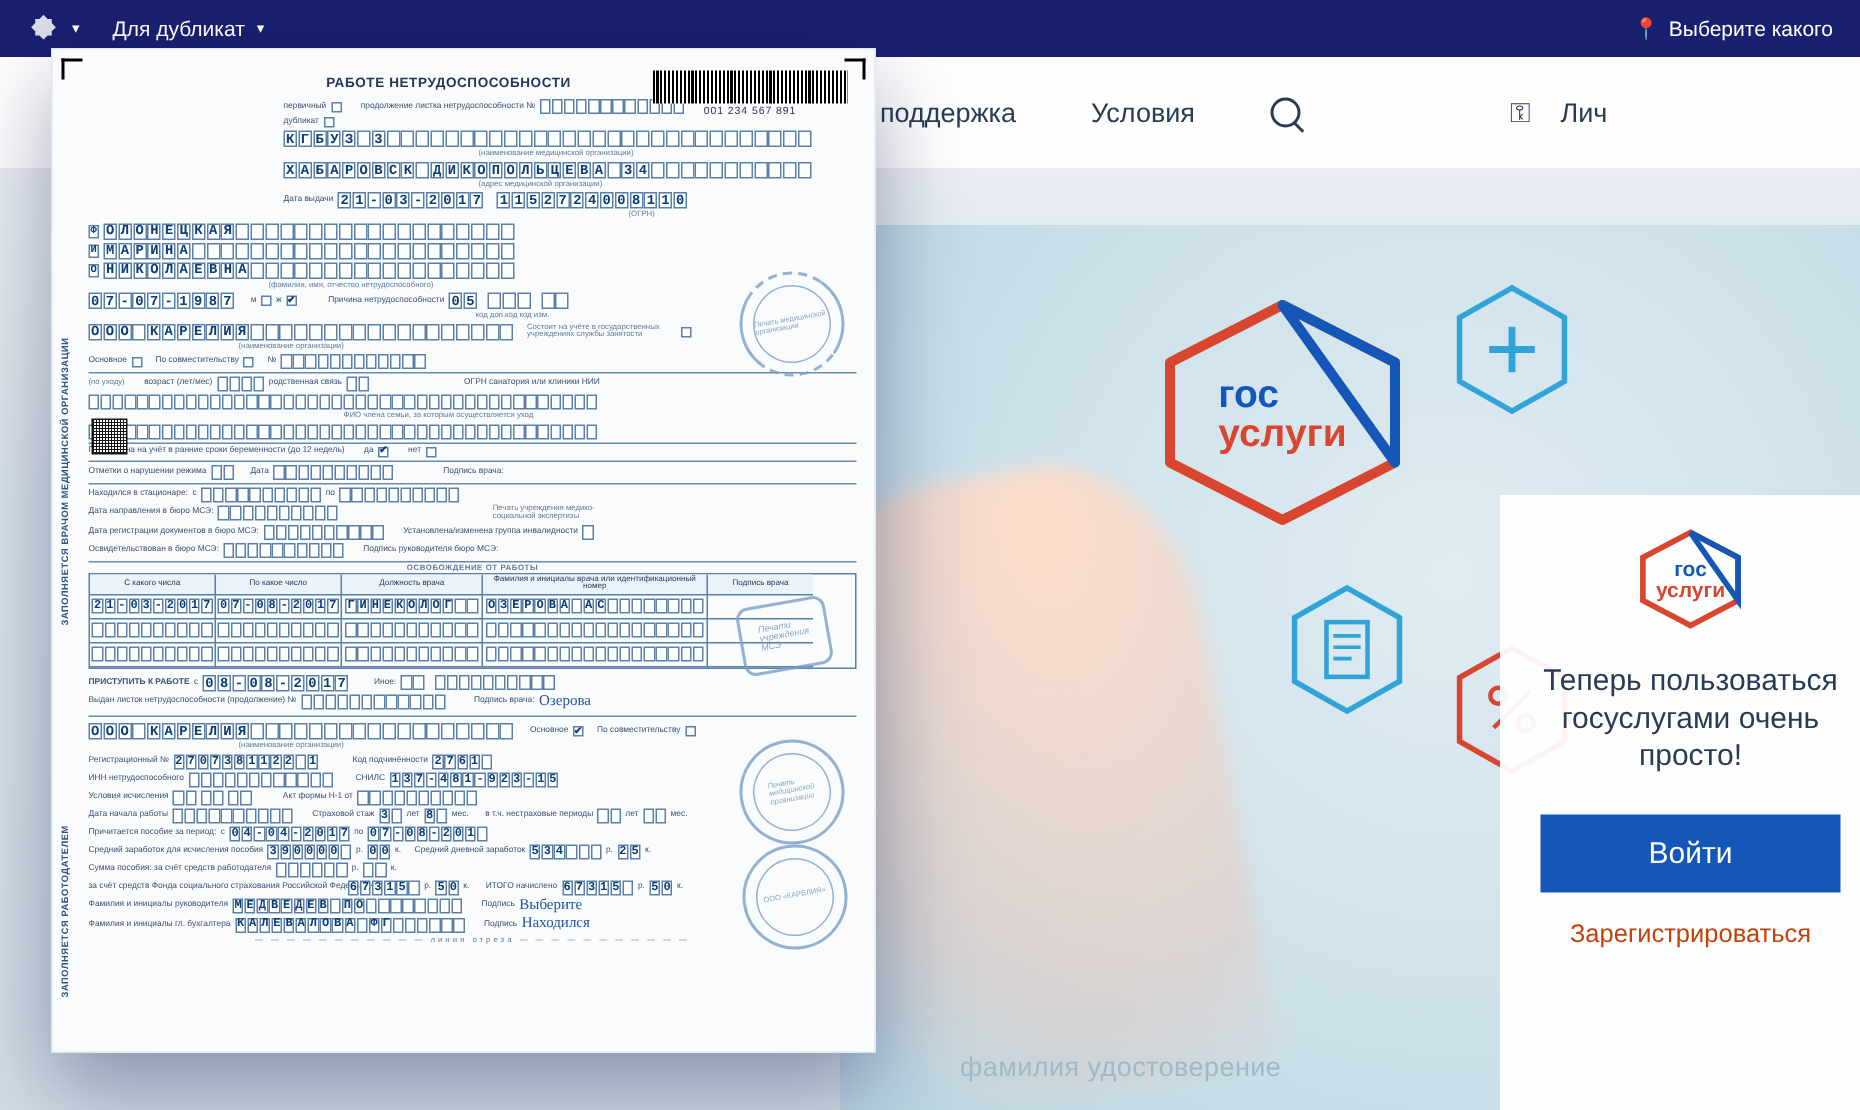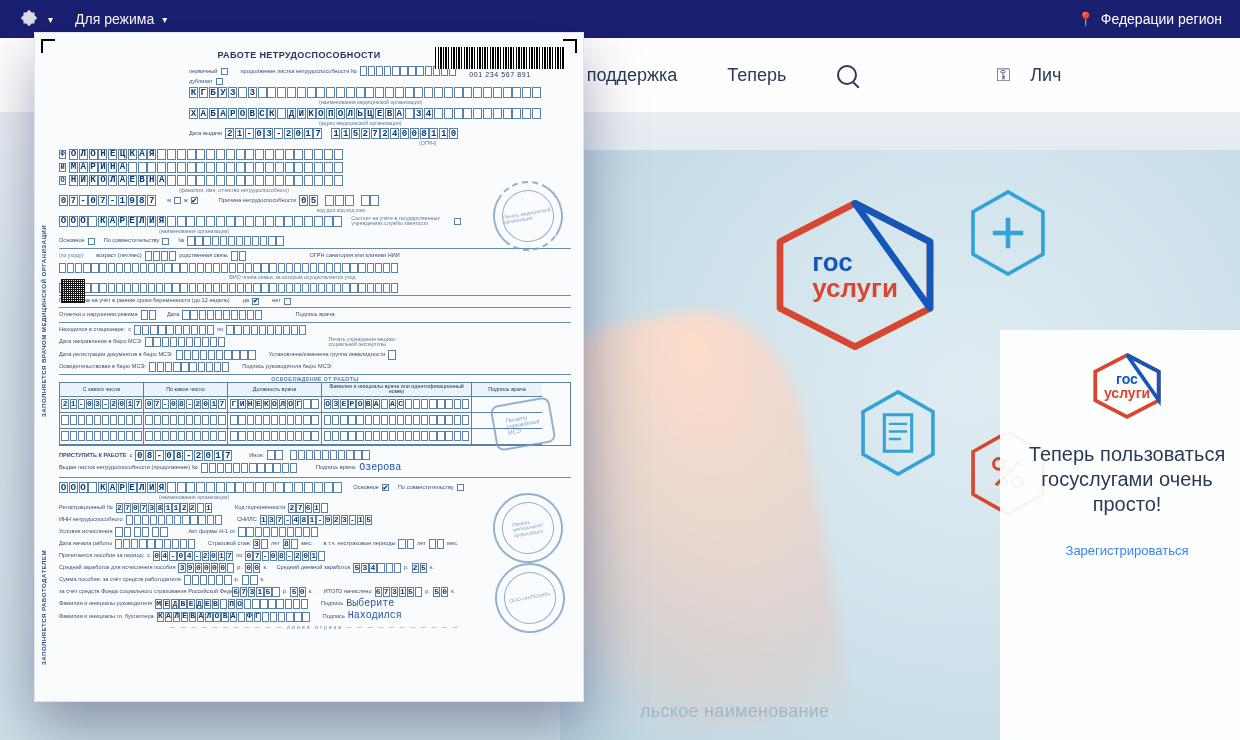--- a/index.html
+++ b/index.html
@@ -35,21 +35,21 @@
   .logo-hex .t1 { color: #1457b8; }
   .logo-hex .t2 { color: #d8462f; }
 
   .finger { position: absolute; top: 170px; left: -60px; width: 320px; height: 420px; background: radial-gradient(ellipse at 70% 10%, rgba(255,220,200,0.95), rgba(230,200,190,0.5) 60%, transparent 80%); border-radius: 50% 30% 0 0; filter: blur(6px); transform: rotate(-10deg); }
 
   .right-panel { position: absolute; top: 180px; right: 0; width: 240px; height: 420px; background: rgba(255,255,255,0.94); padding: 22px 0 0 14px; display:flex; flex-direction:column; align-items:center; overflow:hidden; }
   .right-panel .mini-logo { width: 76px; height: 68px; margin-bottom: 14px; position:relative; }
   .right-panel .mini-logo svg{width:100%;height:100%;}
   .right-panel .slogan { font-size: 20px; color: #2a3b55; text-align: center; line-height: 1.25; margin-bottom: 26px; }
   .right-panel .login-btn { width: 200px; height: 52px; background: #1457b8; color: #fff; font-size: 20px; display:flex; align-items:center; justify-content:center; margin-bottom: 18px; cursor:pointer; }
-  .right-panel .register { font-size: 13px; color: #3b82f6; cursor:pointer; }
+  .right-panel .register { font-size: 17px; color: #c2410c; cursor:pointer; }
 
   .caption { position:absolute; bottom:18px; left:640px; color:#9fb9c6; font-size:18px; letter-spacing:0.3px; }
 
   
   .sheet { position: absolute; top: 32px; left: 34px; width: 550px; height: 670px; background: #f9fbfd; box-shadow: 0 24px 55px rgba(0,0,60,0.35); border: 1px solid #dfe7ee; padding: 14px 12px 10px 24px; font-size: 6.4px; color: #23365a; line-height: 1.05; }
   .sheet .corner-tl, .sheet .corner-tr { position:absolute; width:14px; height:14px; border:2px solid #000; }
   .sheet .corner-tl { top:6px; left:6px; border-right:none; border-bottom:none; }
   .sheet .corner-tr { top:6px; right:6px; border-left:none; border-bottom:none; }
 
   .doc-title { text-align:center; font-weight:700; font-size:9px; letter-spacing:0.4px; margin:4px 0 6px 130px; width:220px; }
@@ -85,54 +85,54 @@
   .c-doc { width:150px; }
   .c-sign { width:70px; }
 
   .stamp { position:absolute; width:70px; height:70px; border:2.2px solid #7aa0c7; border-radius:50%; display:flex; align-items:center; justify-content:center; font-size:6px; color:#6a93bb; opacity:0.8; transform:rotate(-10deg); }
   .stamp.round1 { top:148px; left:458px; border-style:dashed solid; }
   .stamp.round2 { top:368px; left:458px; border-radius:8px; width:60px; height:46px; font-style:italic;}
   .stamp.round3 { top:460px; left:458px; font-style:italic;}
   .stamp.round4 { top:530px; left:460px; }
   .stamp .inner { width:52px; height:52px; border:1.4px solid #7aa0c7; border-radius:50%; display:flex; align-items:center; justify-content:center; flex-direction:column; font-size:5px; line-height:1.1;}
   
-  .script { font-family: Liberation Mono, monospace; font-size:10px; color:#2455a0; }
+  .script { font-family: Liberation Serif, serif; font-size:10px; color:#2455a0; }
 
   .matrix-code { position:absolute; left:26px; top:246px; width:24px; height:24px; background:
     repeating-linear-gradient(0deg,#000 0 1px,#fff 1px 2px),
     repeating-linear-gradient(90deg,#000 0 1px,transparent 1px 2px);
     background-blend-mode:multiply; opacity:0.9; border:1px solid #000;}
 
   
 </style>
 </head>
 <body>
 
 <div class="topbar">
   <span class="emblem">
     <svg viewBox="0 0 24 24">
         <path d="M12 2l3 3h3v3l3 3-3 3v3h-3l-3 3-3-3H6v-3l-3-3 3-3V5h3z" fill="#fff" opacity="0.85"></path>
       </svg>
   </span>
   <span class="chev-down" style="margin-left:8px;">▾</span>
   <div class="audience">
-    <span>Для режима</span>
+    <span>Для дубликат</span>
     <span class="chev-down">▾</span>
   </div>
   <div class="region">
     <span class="pin">📍</span>
-    <span>Федерации регион</span>
+    <span>Выберите какого</span>
   </div>
 </div>
 
 <div class="bg"></div>
 
 <div class="menubar">
   <span class="item">мощь и поддержка</span>
-  <span class="item">Теперь</span>
+  <span class="item">Условия</span>
   <span class="search-ico"></span>
   <span class="key-ico">⚿</span>
   <span class="item" style="margin-left:-30px;">Лич</span>
 </div>
 
 <div class="hand-area">
   <div class="finger"></div>
   <div class="logo-hex">
     <svg viewBox="0 0 100 90">
         <polygon points="50,2 95,25 95,65 50,88 5,65 5,25" fill="none" stroke="#d8462f" stroke-width="4" stroke-linejoin="round"></polygon>
@@ -170,25 +170,26 @@
       <svg viewBox="0 0 100 90">
           <polygon points="50,4 92,26 92,64 50,86 8,64 8,26" fill="none" stroke="#d8462f" stroke-width="5"></polygon>
           <polygon points="50,4 92,26 92,64" fill="none" stroke="#1457b8" stroke-width="5"></polygon>
         </svg>
     </div>
     <div style="font-weight:700; margin-top:-62px; margin-bottom:42px; font-size:14px; text-align:center; line-height:1;">
       <span style="color:#1457b8">гос</span><br>
       <span style="color:#d8462f">услуги</span>
     </div>
     <div class="slogan">Теперь пользоваться госуслугами очень просто!</div>
+    <div class="login-btn">Войти</div>
     <div class="register">Зарегистрироваться</div>
   </div>
 </div>
 
-<div class="caption">льское наименование</div>
+<div class="caption">фамилия удостоверение</div>
 
 <div class="sheet">
   <span class="corner-tl"></span>
   <span class="corner-tr"></span>
 
   <div class="vert-label vl1">ЗАПОЛНЯЕТСЯ ВРАЧОМ МЕДИЦИНСКОЙ ОРГАНИЗАЦИИ</div>
   <div class="vert-label vl2">ЗАПОЛНЯЕТСЯ РАБОТОДАТЕЛЕМ</div>
 
   <div class="barcode">
     <div class="bars"></div>

